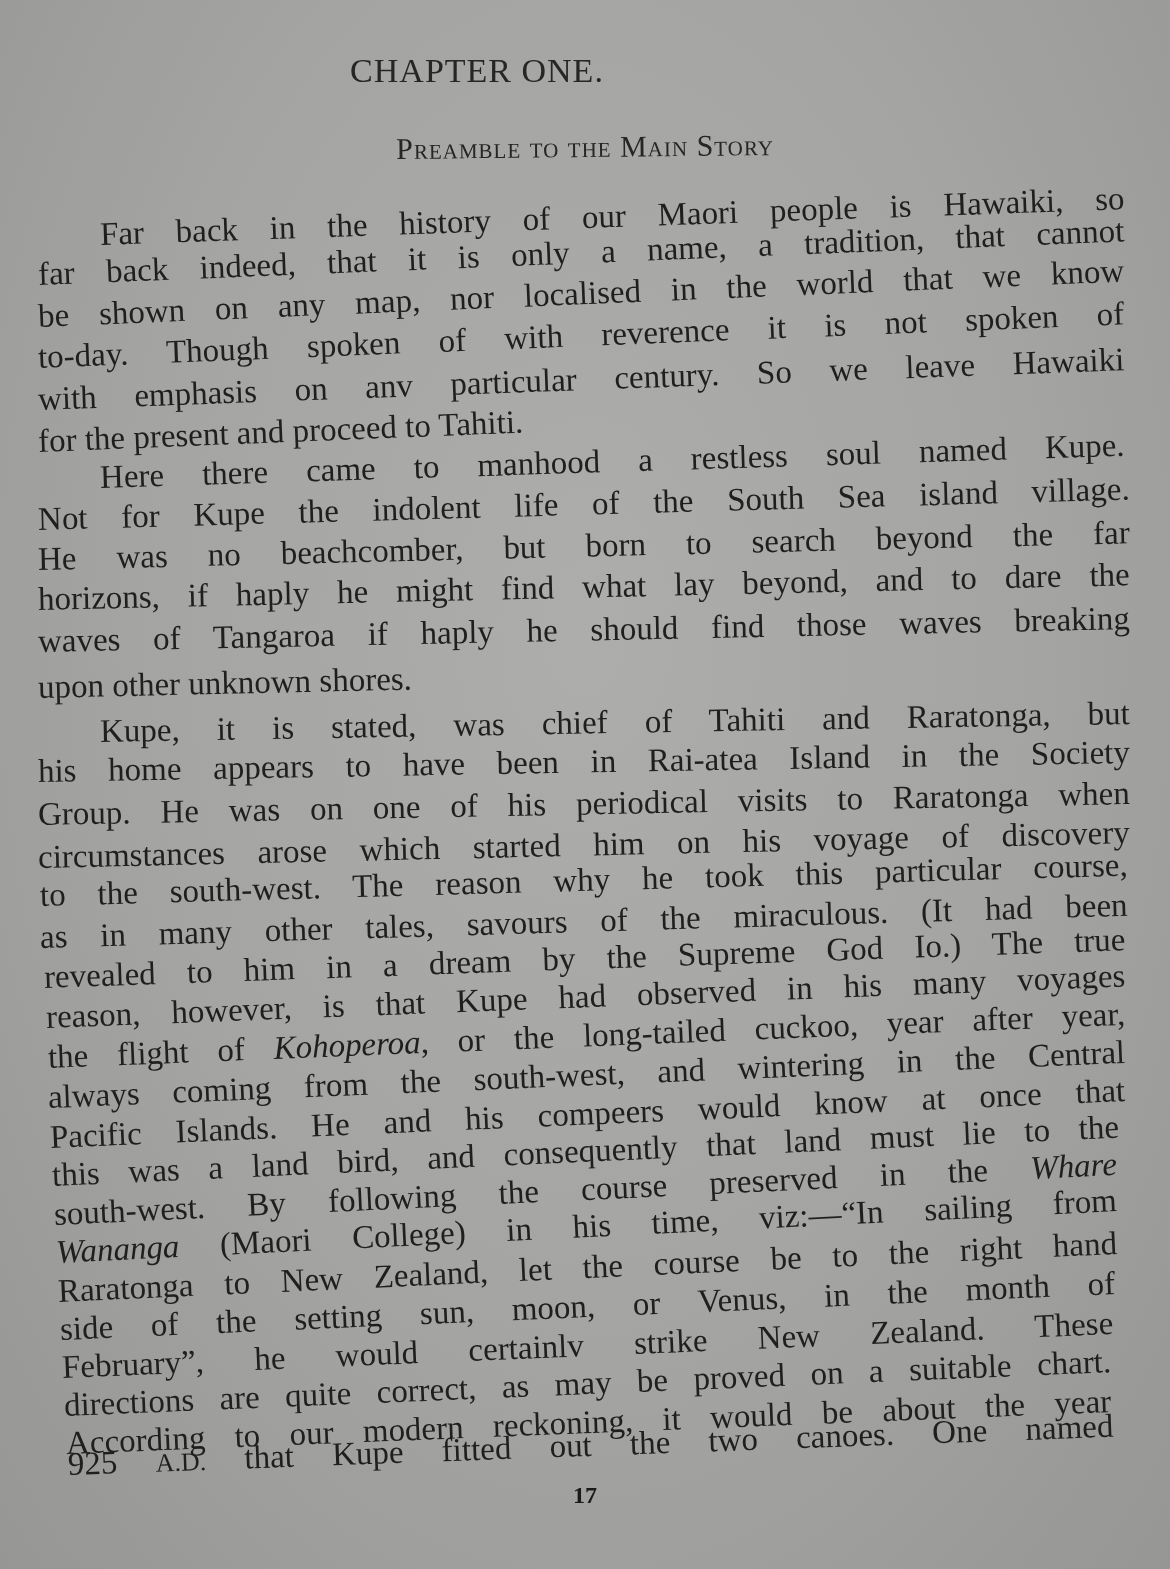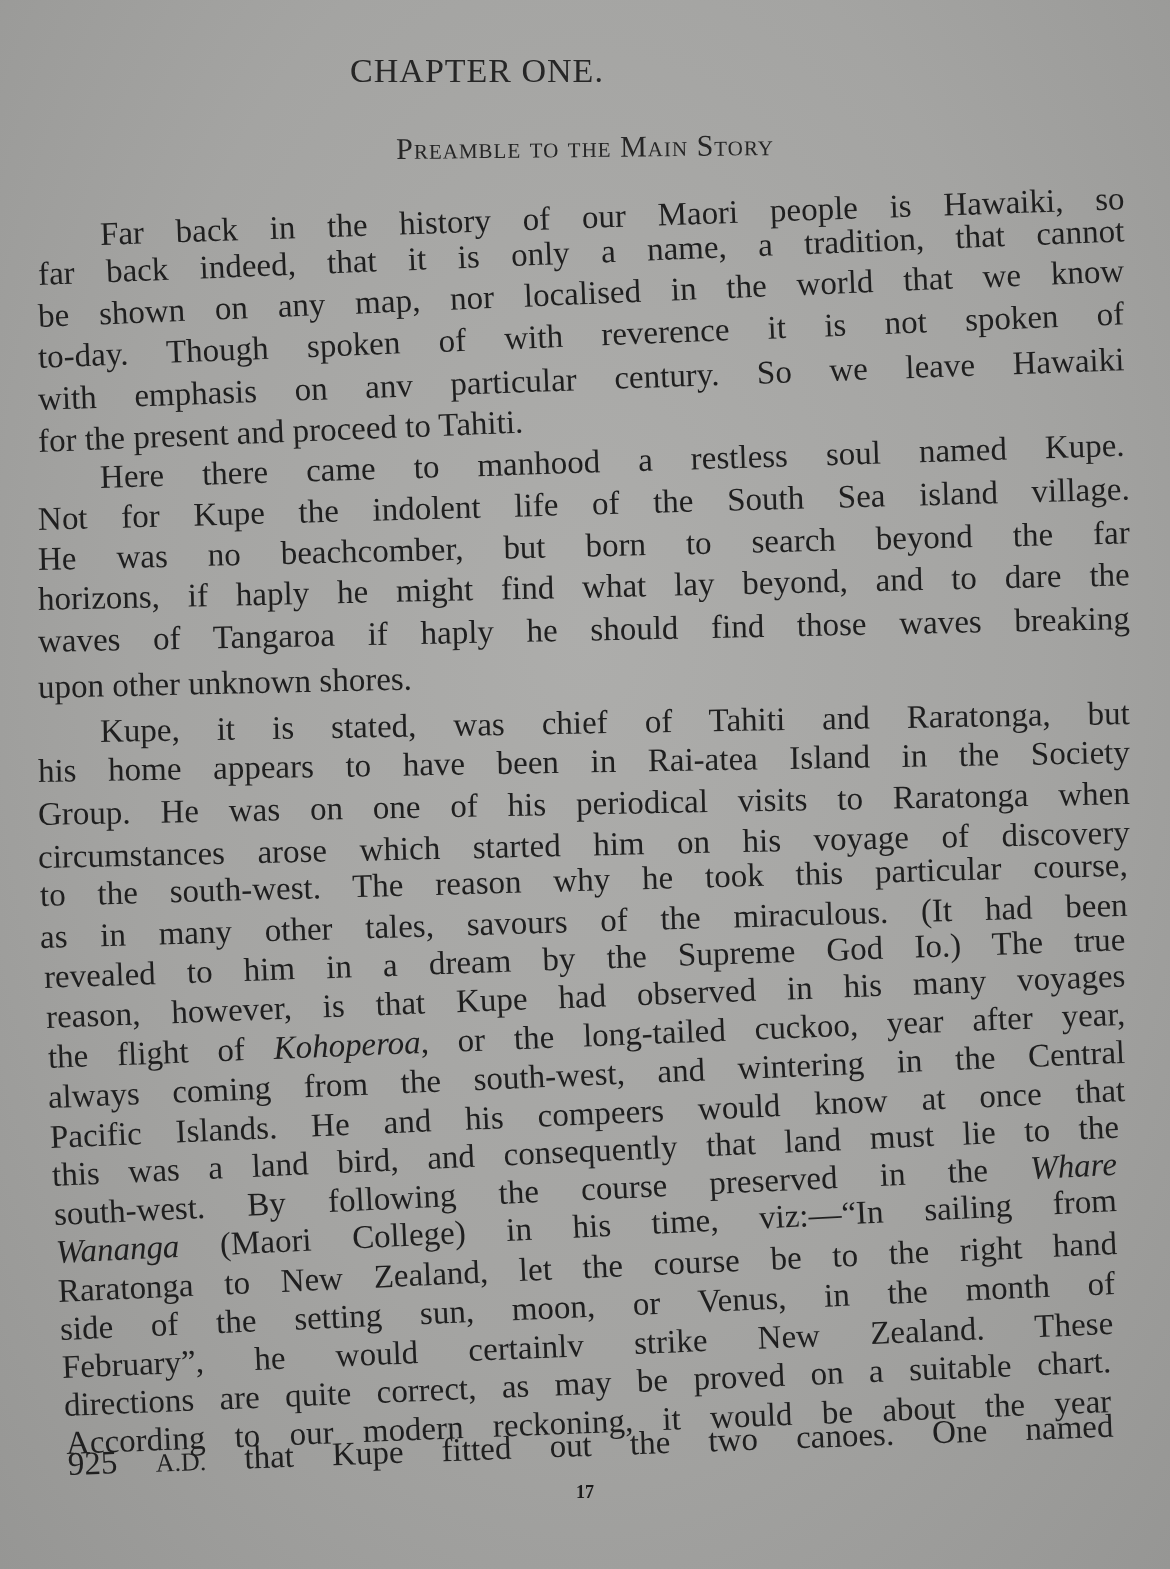--- a/index.html
+++ b/index.html
@@ -23,21 +23,21 @@
   .line {
     position: absolute; white-space: nowrap;
     font-size: 33px; line-height: 38px;
     transform-origin: left center;
     text-align: justify; text-align-last: justify;
   }
   .line em { font-style: italic; }
   .sc { font-variant: small-caps; font-size: 26px; }
   .page-number {
     position: absolute; left: 0; width: 1170px; top: 1482px;
-    text-align: center; font-size: 18px; font-weight: bold; color: #1a1a1a;
+    text-align: center; font-size: 24px; font-weight: bold; color: #1a1a1a;
   }
 </style>
 </head>
 <body>
 
 <div class="page">
   <div class="chapter-title">CHAPTER ONE.</div>
   <div class="section-title">Preamble to the Main Story</div>
 
   <div id="body-text">

